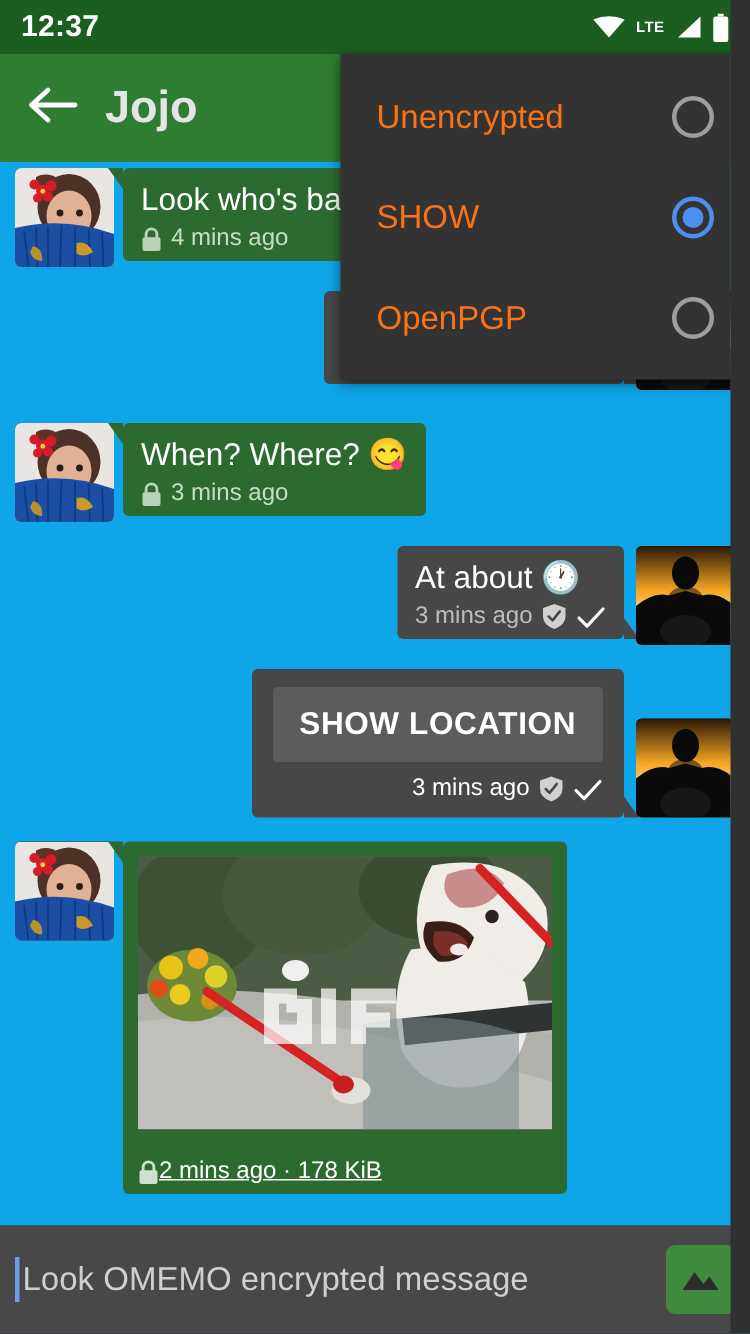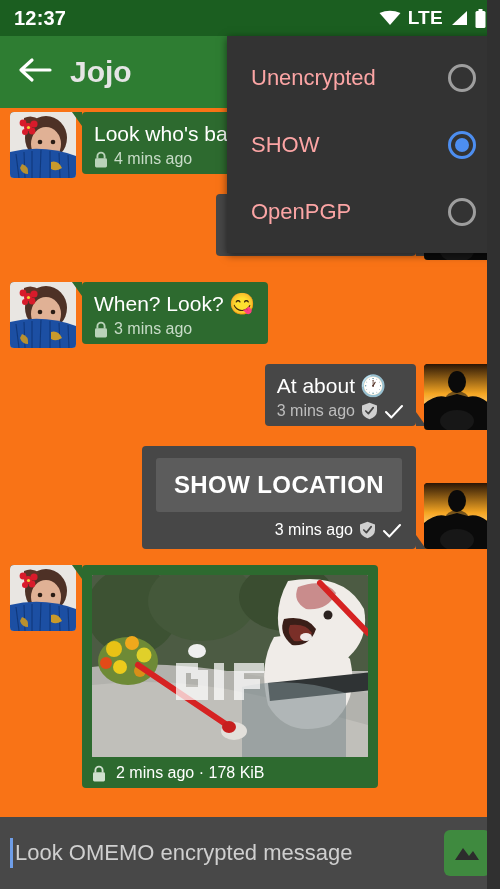--- a/index.html
+++ b/index.html
@@ -14,35 +14,35 @@
   
   .statusbar {
     position: absolute; top: 0; left: 0; width: 500px; height: 36px;
     background: #1b5e20; color: #fff;
     display: flex; align-items: center; justify-content: space-between;
     padding: 0 14px;
   }
   .clock { font-size: 20px; font-weight: bold; letter-spacing: .2px; }
   .sysicons { display: flex; align-items: center; gap: 7px; }
   .sysicons svg { display: block; }
-  .lte { font-size: 19px; font-weight: bold; letter-spacing: .3px; }
+  .lte { font-size: 10px; font-weight: bold; letter-spacing: .3px; }
 
   
   .appbar {
     position: absolute; top: 36px; left: 0; width: 500px; height: 72px;
     background: #2e7d32; color: #fff;
     display: flex; align-items: center;
   }
   .back-btn { width: 70px; height: 72px; display: flex; align-items: center; justify-content: center; }
   .chat-title { font-size: 30px; color: #e5e5e5; font-weight: bold; }
 
   
   .convo {
     position: absolute; top: 108px; left: 0; width: 500px; height: 709px;
-    background: #f97316; overflow: hidden;
+    background: #0ea5e9; overflow: hidden;
   }
   .row { display: flex; align-items: flex-start; padding: 4px 10px; }
   .row.in { justify-content: flex-start; }
   .row.out { justify-content: flex-end; }
 
   .avatar {
     width: 66px; height: 66px; border-radius: 4px; flex: 0 0 66px;
     overflow: hidden; position: relative; background: #111;
   }
   .avatar svg { display:block; width: 66px; height: 66px; }
@@ -72,32 +72,32 @@
   .meta { display: flex; align-items: center; gap: 6px; margin-top: 3px; }
   .meta .time { font-size: 16px; }
   .bubble.green .meta .time { color: #c8dcc8; }
   .bubble.dark  .meta .time { color: #bdbdbd; }
   .lock-ico svg { display:block; }
   .shield-ico svg, .check-ico svg { display:block; }
 
   
   .loc-btn {
     background: #5c5c5c; border: none; border-radius: 3px;
-    color: #fff; font-size: 24px; font-weight: bold;
+    color: #fff; font-size: 21px; font-weight: bold;
     padding: 13px 18px; letter-spacing: .4px;
     font-family: "Liberation Sans", sans-serif;
     display: block;
   }
   .loc-meta { display: flex; align-items: center; gap: 6px; justify-content: flex-end; margin-top: 9px; }
 
   
   .gif-bubble { padding: 10px 10px 6px 10px; max-width: 300px; }
   .gif-img { width: 276px; height: 182px; display: block; border-radius: 1px; position: relative; overflow: hidden; background: #3c4a38; }
   .gif-img svg { display: block; }
-  .gif-meta { display: flex; align-items: center; gap: 10px; margin-top: 7px; }
+  .gif-meta { display: flex; align-items: center; gap: 0; margin-top: 19px; text-decoration: underline; }
 
   
   .inputbar {
     position: absolute; left: 0; bottom: 0; width: 500px; height: 72px;
     background: #484848; display: flex; align-items: center; padding: 0 10px;
   }
   .caret { width: 3px; height: 30px; background: #6f9ee8; flex: 0 0 3px; }
   .ph { font-size: 22px; color: #cfcfcf; margin-left: 2px; flex: 1; white-space: nowrap; }
   .attach-btn {
     width: 46px; height: 46px; border-radius: 6px; background: #3f8a3f;
@@ -108,21 +108,21 @@
   .menu {
     position: absolute; top: 36px; left: 227px; width: 273px;
     background: #333333; z-index: 50;
     box-shadow: 0 2px 8px rgba(0,0,0,.55);
     padding: 8px 0;
   }
   .menu-item {
     height: 67px; display: flex; align-items: center; justify-content: space-between;
     padding: 0 24px 0 24px;
   }
-  .menu-label { font-size: 22px; color: #fca5a5; }
+  .menu-label { font-size: 22px; color: #f97316; }
   .radio { width: 28px; height: 28px; border-radius: 50%; border: 3px solid #9e9e9e; flex: 0 0 28px; }
   .radio.sel { border-color: #4d8ef0; display:flex; align-items:center; justify-content:center; }
   .radio.sel .dot { width: 14px; height: 14px; border-radius: 50%; background: #4d8ef0; }
 </style>
 </head>
 <body>
 
 <div id="app">
 
   <div class="statusbar">
@@ -268,21 +268,21 @@
             <path d="M31 38 L30 66"></path>
               <path d="M40 39 L40 66"></path>
               <path d="M49 41 L50 66"></path>
             <path d="M58 43 L59 66"></path>
           </g>
           <path d="M41 50 Q48 48 52 56 Q46 60 41 57 Z" fill="#c99a2b"></path>
           <path d="M12 52 Q19 54 18 62 Q12 62 10 56 Z" fill="#b8912f"></path>
         </svg>
       </div>
       <div class="bubble green">
-        <div class="msg-text">When? Look? 😋</div>
+        <div class="msg-text">When? Where? 😋</div>
         <div class="meta">
           <span class="lock-ico">
             <svg width="14" height="17" viewBox="0 0 14 17">
               <path d="M3.4 7.6 V5.2 a3.6 3.6 0 0 1 7.2 0 V7.6" stroke="#b9d3b9" stroke-width="1.9" fill="none"></path>
               <rect x="1" y="7.2" width="12" height="9.2" rx="1.4" fill="#b9d3b9"></rect>
             </svg>
           </span>
           <span class="time">3 mins ago</span>
         </div>
       </div>

